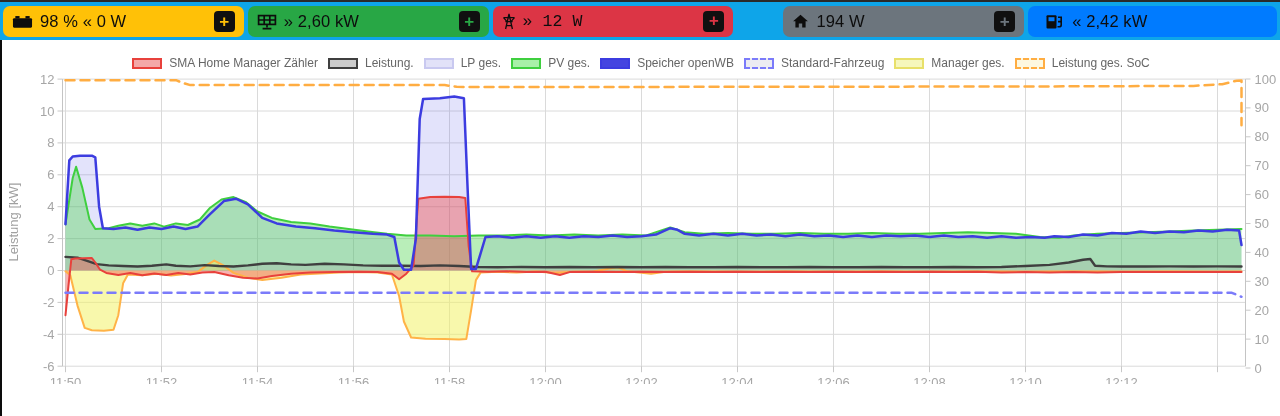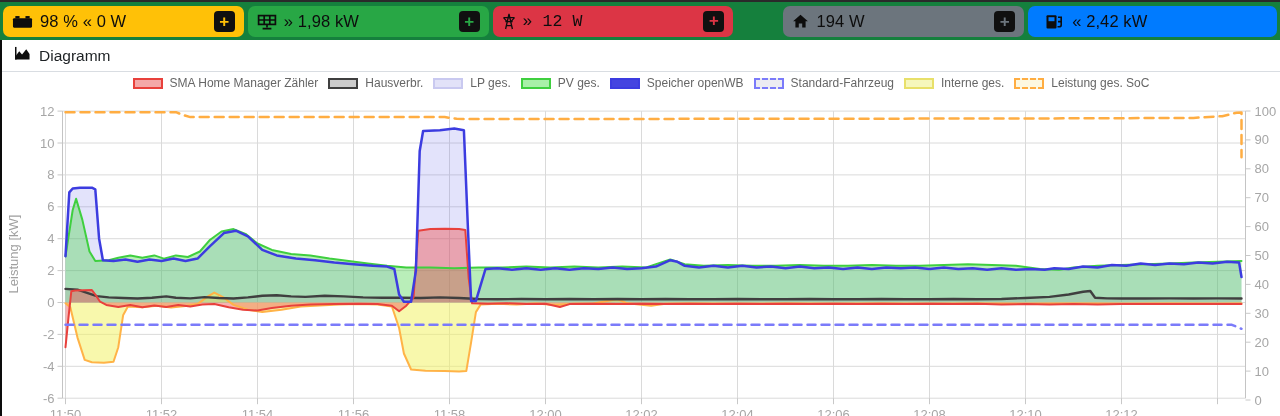--- a/index.html
+++ b/index.html
@@ -3,21 +3,21 @@
 <meta charset="utf-8">
 <style>
   html,body{margin:0;padding:0;}
   body{
     width:1280px;height:416px;overflow:hidden;background:#ffffff;
     font-family:"Liberation Sans",sans-serif;
     -webkit-font-smoothing:antialiased;
   }
   
   .topbar{
-    box-sizing:border-box;height:40px;background:#15803d;
+    box-sizing:border-box;height:40px;background:#0ea5e9;
     display:flex;align-items:flex-end;gap:4px;padding:0 3px 3px 3px;
     border-top:2px solid #2a2a2a;
   }
   .badge{
     box-sizing:border-box;flex:1 1 0;height:31px;border-radius:7px;
     display:flex;align-items:center;gap:7px;padding:0 9px;
     color:#0d0d0d;font-size:16.5px;white-space:nowrap;overflow:hidden;
     cursor:pointer;
   }
   .badge .blabel{font-weight:500;letter-spacing:.1px;}
@@ -29,21 +29,21 @@
   }
   
   .content{border-left:2px solid #0c0c0c;height:376px;box-sizing:border-box;background:#fff;}
   .panel-header{
     height:31px;display:flex;align-items:center;gap:8px;padding:0 12px;
     border-bottom:1px solid #d9dde2;color:#1d2124;font-size:15.5px;
   }
   .chart-wrap{position:relative;height:344px;overflow:hidden;}
   #chart-svg{position:absolute;left:0;top:0;}
   .legend{
-    position:absolute;left:0;top:4px;width:100%;
+    position:absolute;left:0;top:16px;width:100%;
     display:flex;justify-content:center;align-items:center;gap:10px;
     font-size:12px;color:#666;pointer-events:auto;
   }
   .legend-item{display:flex;align-items:center;gap:7px;cursor:pointer;}
   .swatch{width:30px;height:11px;box-sizing:border-box;border:2px solid;}
   text{font-family:"Liberation Sans",sans-serif;}
 </style>
 </head>
 <body>
 
@@ -63,21 +63,21 @@
       <span class="icon">
         <svg width="20" height="16" viewBox="0 0 20 16" fill="none" stroke="#0d0d0d" stroke-width="1.7">
           <rect x="1.6" y="1.6" width="16.8" height="8.8"></rect>
           <line x1="7.2" y1="1.6" x2="7.2" y2="10.4"></line>
           <line x1="12.8" y1="1.6" x2="12.8" y2="10.4"></line>
           <line x1="1.6" y1="6" x2="18.4" y2="6"></line>
           <line x1="10" y1="10.4" x2="10" y2="13.6"></line>
           <line x1="5.6" y1="14.6" x2="14.4" y2="14.6"></line>
         </svg>
       </span>
-      <span class="blabel">» 1,98 kW</span>
+      <span class="blabel">» 2,60 kW</span>
       <div class="plus" style="color: rgb(40, 167, 69);">+</div>
     </div>
     <div class="badge" style="background: rgb(220, 53, 69); font-family: Liberation Mono, monospace;">
       <span class="icon">
         <svg width="14" height="17" viewBox="0 0 14 17" fill="none" stroke="#0d0d0d" stroke-width="1.3">
           <path d="M3.6,16 L7,1 L10.4,16"></path>
           <line x1="1.6" y1="4.6" x2="12.4" y2="4.6"></line>
           <line x1="3.4" y1="8.6" x2="10.6" y2="8.6"></line>
           <line x1="4" y1="12.6" x2="10" y2="12.6"></line>
           <path d="M1.6,4.6 L5,8.6 M12.4,4.6 L9,8.6"></path>
@@ -102,29 +102,20 @@
           <rect x="3.5" y="3.2" width="6" height="4" fill="#007bff"></rect>
           <path d="M13,3.2 h3.2 v4.4 h-3.2" fill="none" stroke="#0d0d0d" stroke-width="1.6"></path>
           <path d="M16.2,7.6 v3.4 q0,1.8 -2.2,1.8 h-1.5" fill="none" stroke="#0d0d0d" stroke-width="1.6"></path>
         </svg>
       </span>
       <span class="blabel">« 2,42 kW</span>
     </div>
   </div>
 
 <div class="content">
-  <div class="panel-header">
-    <span class="icon">
-      <svg width="17" height="15" viewBox="0 0 18 16">
-          <path d="M1.5,14.5 V11 L5.5,5.5 L8.5,9 L13,3.5 L16.5,8.5 V14.5 Z" fill="#0f0f0f"></path>
-          <rect x="1" y="1" width="1.6" height="13.5" fill="#0f0f0f"></rect>
-        </svg>
-    </span>
-    <span>Diagramm</span>
-  </div>
   <div class="chart-wrap">
     <svg id="chart-svg" width="1280" height="352" viewBox="0 0 1280 352">
         <line x1="60.5" y1="39.10000000000002" x2="1243.5" y2="39.10000000000002" stroke="#dadada" stroke-width="1"></line>
         <line x1="55.5" y1="39.10000000000002" x2="60.5" y2="39.10000000000002" stroke="#c8c8c8" stroke-width="1"></line>
         <text x="52.5" y="43.60000000000002" text-anchor="end" font-size="13" fill="#a6a6a6">12</text>
         <line x1="60.5" y1="71" x2="1243.5" y2="71" stroke="#dadada" stroke-width="1"></line>
         <line x1="55.5" y1="71" x2="60.5" y2="71" stroke="#c8c8c8" stroke-width="1"></line>
         <text x="52.5" y="75.5" text-anchor="end" font-size="13" fill="#a6a6a6">10</text>
         <line x1="60.5" y1="102.9" x2="1243.5" y2="102.9" stroke="#dadada" stroke-width="1"></line>
         <line x1="55.5" y1="102.9" x2="60.5" y2="102.9" stroke="#c8c8c8" stroke-width="1"></line>
@@ -226,41 +217,41 @@
         <path d="M63.5,252.8 L1229.9,252.8 L1239.5,256.8" fill="none" stroke="#7b7bfa" stroke-width="2.5" stroke-linejoin="round" stroke-linecap="round" stroke-dasharray="8,6"></path>
         <path d="M63.5,40.2 L173.9,40.2 L181.1,43.0 L188.3,45.1 L442.7,45.1 L454.7,46.8 L466.7,47.1 L1023.5,46.5 L1191.5,45.9 L1220.3,44.2 L1234.7,40.7 L1239.5,40.4 L1239.5,85.2" fill="none" stroke="#ffad42" stroke-width="2.5" stroke-linejoin="round" stroke-linecap="round" stroke-dasharray="9,6"></path>
       </svg>
     <div class="legend" id="legend">
         <span class="legend-item">
           <span class="swatch" style="background: rgb(244, 168, 168); border-color: rgb(232, 65, 60); border-style: solid;"></span>
           <span>SMA Home Manager Zähler</span>
         </span>
         <span class="legend-item">
           <span class="swatch" style="background: rgb(204, 204, 204); border-color: rgb(63, 63, 63); border-style: solid;"></span>
-          <span>Hausverbr.</span>
+          <span>Leistung.</span>
         </span>
         <span class="legend-item">
           <span class="swatch" style="background: rgb(226, 226, 248); border-color: rgb(201, 201, 240); border-style: solid;"></span>
           <span>LP ges.</span>
         </span>
         <span class="legend-item">
           <span class="swatch" style="background: rgb(168, 240, 168); border-color: rgb(63, 207, 63); border-style: solid;"></span>
           <span>PV ges.</span>
         </span>
         <span class="legend-item">
           <span class="swatch" style="background: rgb(68, 68, 224); border-color: rgb(60, 60, 224); border-style: solid;"></span>
           <span>Speicher openWB</span>
         </span>
         <span class="legend-item">
           <span class="swatch" style="background: rgb(236, 236, 242); border-color: rgb(123, 123, 250); border-style: dashed;"></span>
           <span>Standard-Fahrzeug</span>
         </span>
         <span class="legend-item">
           <span class="swatch" style="background: rgb(246, 247, 188); border-color: rgb(232, 224, 106); border-style: solid;"></span>
-          <span>Interne ges.</span>
+          <span>Manager ges.</span>
         </span>
         <span class="legend-item">
           <span class="swatch" style="background: rgb(253, 248, 224); border-color: rgb(255, 173, 66); border-style: dashed;"></span>
           <span>Leistung ges. SoC</span>
         </span>
       </div>
   </div>
 </div>
 
 </body></html>

